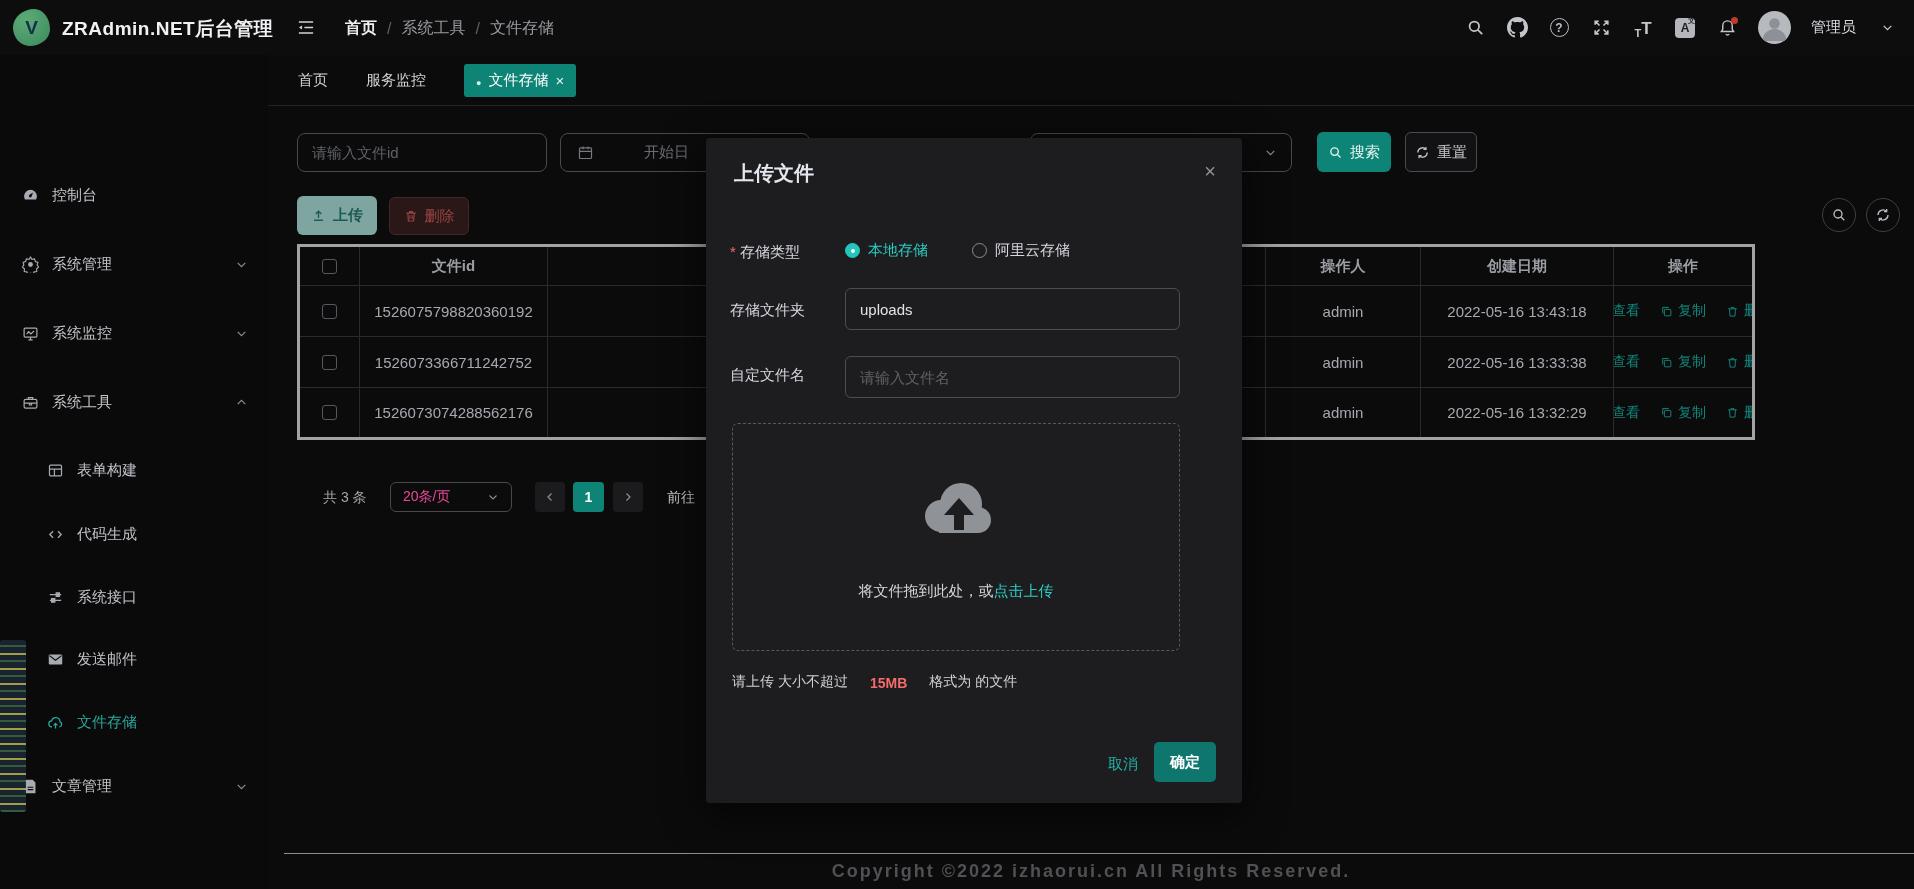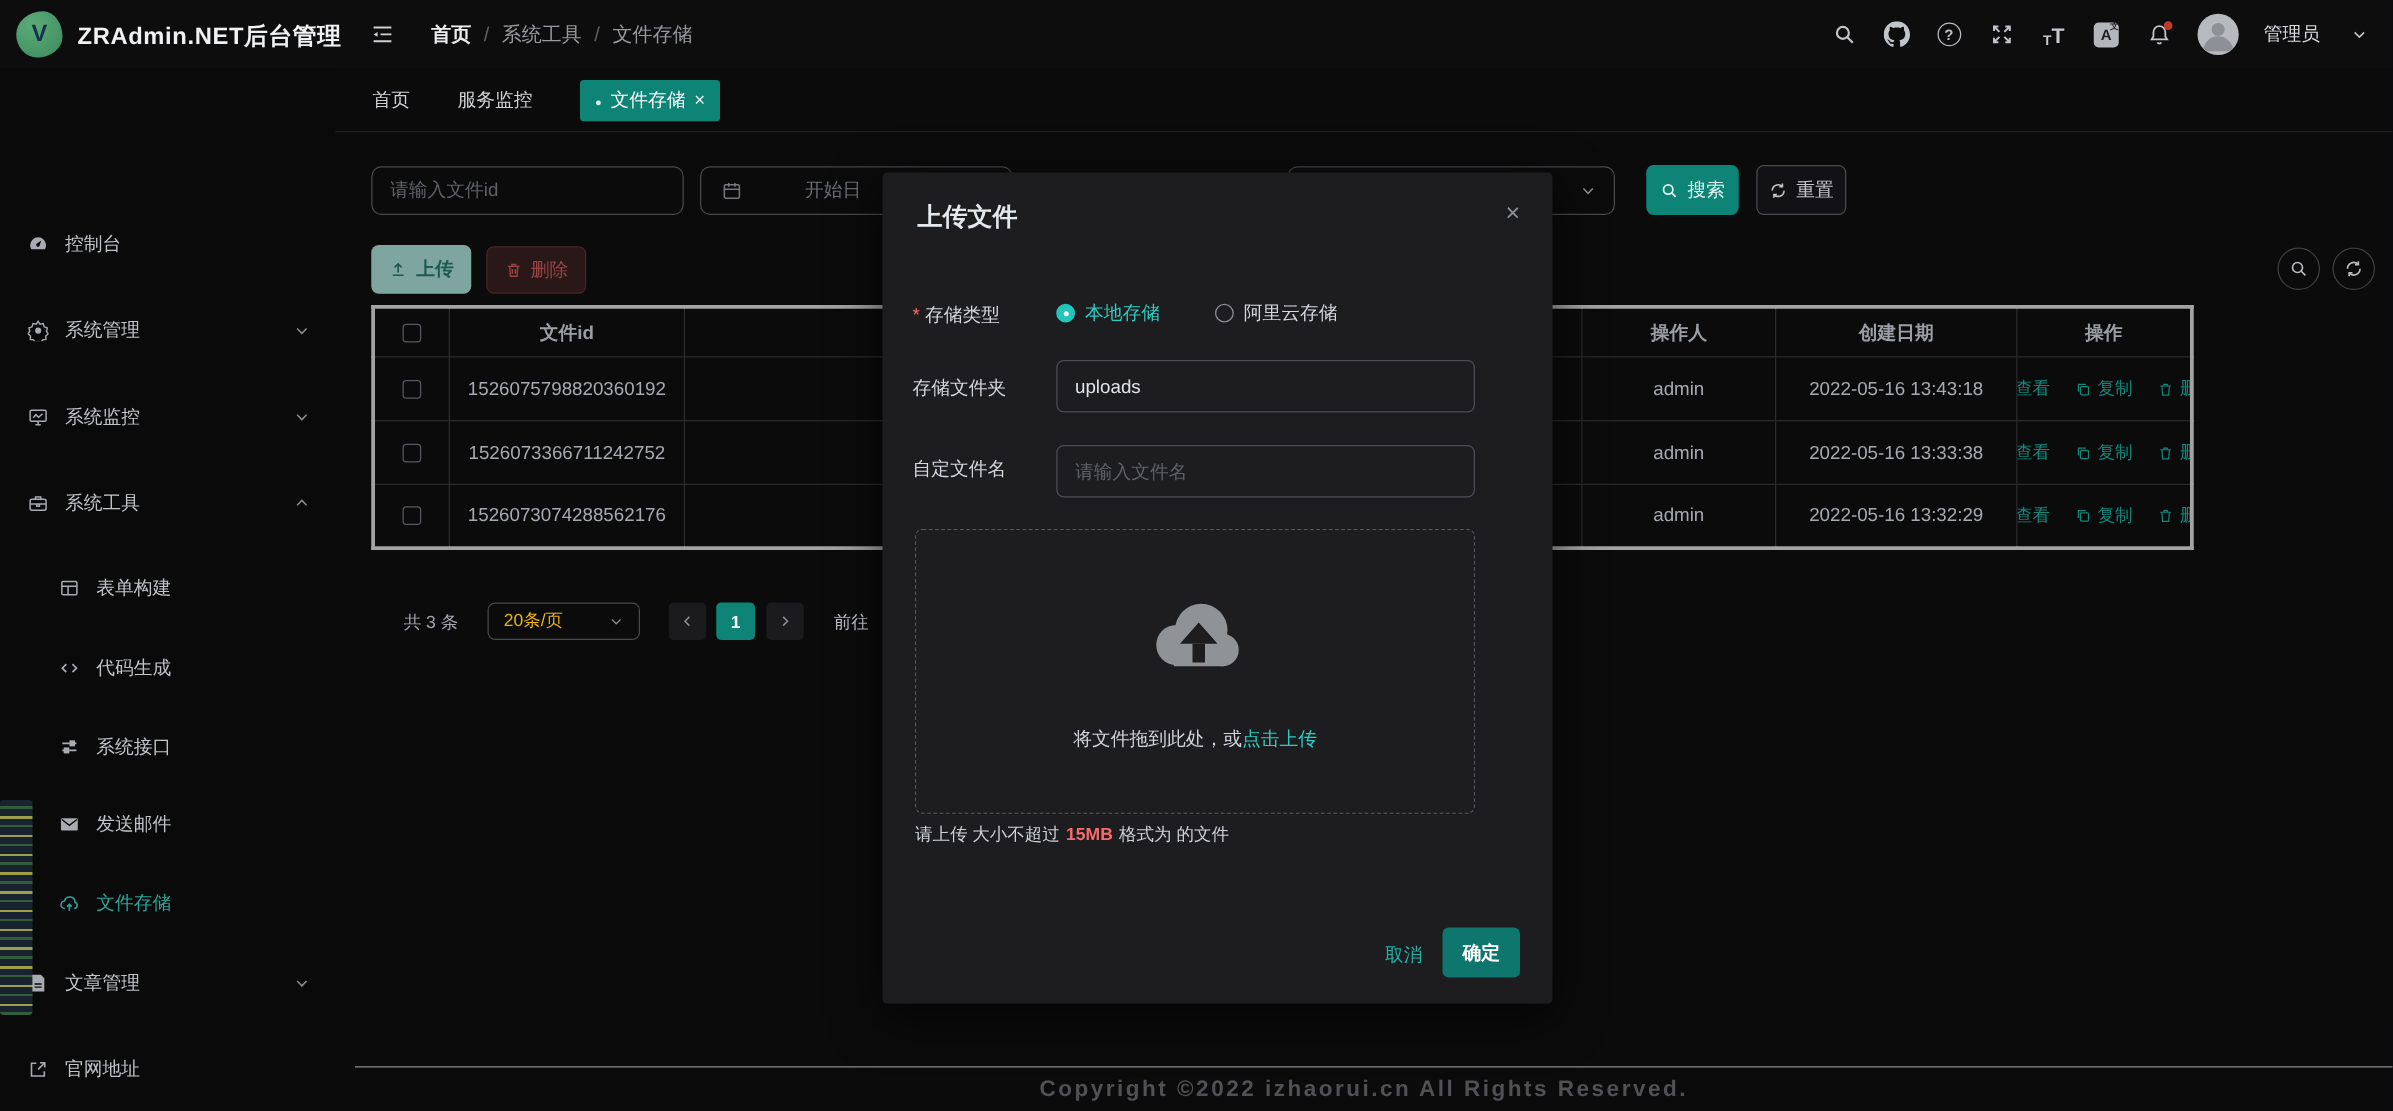--- a/index.html
+++ b/index.html
@@ -65,21 +65,21 @@
   .tbl th { height:40px; color:#9b9ea4; font-weight:bold; }
   .tbl td { height:51px; color:#a6a9af; }
   .th-fname { text-align:left; padding-left:92px; }
   .td-fname { text-align:left; padding-left:10px; color:#0e8176; font-weight:bold; }
   .chk { width:15px; height:15px; border:1.5px solid #55585e; border-radius:3px; margin:0 auto; cursor:pointer; background:transparent; }
   .acts { display:flex; justify-content:center; gap:20px; }
   .alink { color:#10877b; display:flex; align-items:center; gap:5px; cursor:pointer; font-size:14px; }
 
   
   .pg-total { position:absolute; left:55px; top:383px; color:#a3a6ac; }
-  .pg-size { position:absolute; left:122px; top:376px; width:122px; height:30px; border:1px solid #48494c; border-radius:6px; display:flex; align-items:center; justify-content:space-between; padding:0 12px; color:#eab308; cursor:pointer; }
+  .pg-size { position:absolute; left:122px; top:376px; width:122px; height:30px; border:1px solid #48494c; border-radius:6px; display:flex; align-items:center; justify-content:space-between; padding:0 12px; color:#ec4899; cursor:pointer; }
   .pg-btn { position:absolute; top:376px; width:30px; height:30px; background:#1b1b1d; border-radius:4px; display:flex; align-items:center; justify-content:center; cursor:pointer; }
   .pg-cur { position:absolute; left:305px; top:376px; width:31px; height:30px; background:#0e8477; color:#fff; border-radius:4px; display:flex; align-items:center; justify-content:center; font-weight:bold; cursor:pointer; }
   .pg-goto { position:absolute; left:399px; top:383px; color:#bfc2c7; }
 
   
   .foot-line { position:absolute; left:284px; right:0; top:853px; height:1px; background:#8d8d8f; z-index:5; }
   .foot-text { position:absolute; left:268px; right:0; top:861px; text-align:center; color:#515155; font-size:18px; font-weight:bold; letter-spacing:2px; z-index:5; }
 
   
   .modal { position:absolute; left:706px; top:138px; width:536px; height:665px; background:#1d1d1f; border-radius:4px; box-shadow:0 10px 40px rgba(0,0,0,.65); z-index:40; }
@@ -88,21 +88,21 @@
   .m-close::after{ content:"×"; }
   .m-label { position:absolute; left:24px; width:112px; color:#d4d7de; font-size:15px; }
   .req::before { content:"* "; color:#f56c6c; }
   .radio { width:15px; height:15px; border-radius:50%; border:1.5px solid #8a8d93; display:inline-block; }
   .radio.on { border-color:#23c6bc; background:#23c6bc; position:relative; }
   .radio.on::after { content:""; position:absolute; left:4.5px; top:4.5px; width:4px; height:4px; border-radius:50%; background:#fff; }
   .m-input { position:absolute; left:139px; width:335px; height:42px; border:1px solid #4b4e54; border-radius:6px; background:transparent; display:flex; align-items:center; }
   .dropzone { position:absolute; left:26px; top:285px; width:448px; height:228px; border:1px dashed #55585e; border-radius:6px; cursor:pointer; }
   .dz-text { position:absolute; left:0; right:0; top:158px; text-align:center; color:#d2d5db; font-size:15px; }
   .dz-link { color:#2bcdc4; cursor:pointer; }
-  .m-tip { position:absolute; left:26px; top:521px; font-size:14px; color:#ced1d7; display:flex; gap:5px; align-items:flex-start; }
+  .m-tip { position:absolute; left:26px; top:535px; font-size:14px; color:#ced1d7; display:flex; gap:22px; align-items:flex-end; }
   .tip-size { color:#f56c6c; font-weight:bold; }
   .m-cancel { position:absolute; right:104px; top:617px; color:#22b2a7; font-size:15px; cursor:pointer; }
   .m-ok { position:absolute; right:26px; top:604px; width:62px; height:40px; background:#0f766e; color:#fff; font-weight:bold; border-radius:5px; display:flex; align-items:center; justify-content:center; cursor:pointer; font-size:15px; }
 </style>
 </head>
 <body>
 
 <div class="header">
   <div class="logo">V</div>
   <div class="app-title">ZRAdmin.NET后台管理</div>
@@ -246,26 +246,20 @@
   </div>
   <div class="side-item" style="top:711px">
     <svg width="17" height="17" viewBox="0 0 24 24">
         <path d="M5 2.5h10l4 4v15H5z" fill="#a8abb1"></path>
         <path d="M8 13h8M8 16.5h8" stroke="#0a0a0b" stroke-width="1.6"></path>
       </svg>
     <span>文章管理</span>
     <svg class="side-arrow" width="13" height="13" viewBox="0 0 24 24" fill="none" stroke="#8b8e94" stroke-width="2.2">
         <path d="M5 9l7 7 7-7"></path>
       </svg>
-  </div>
-  <div class="side-item" style="top:780px">
-    <svg width="17" height="17" viewBox="0 0 24 24" fill="none" stroke="#a8abb1" stroke-width="1.8">
-        <path d="M10 5H4.5v14.5H19V14M14 4.5h5.5V10M12 12l7.5-7.5"></path>
-      </svg>
-    <span>官网地址</span>
   </div>
   <div class="minimap"></div>
 </div>
 
 <div class="tabbar">
   <span class="tab">首页</span>
   <span class="tab">服务监控</span>
   <span class="tab tab-active">
     <span class="tab-dot"></span>
     <span>文件存储</span>

